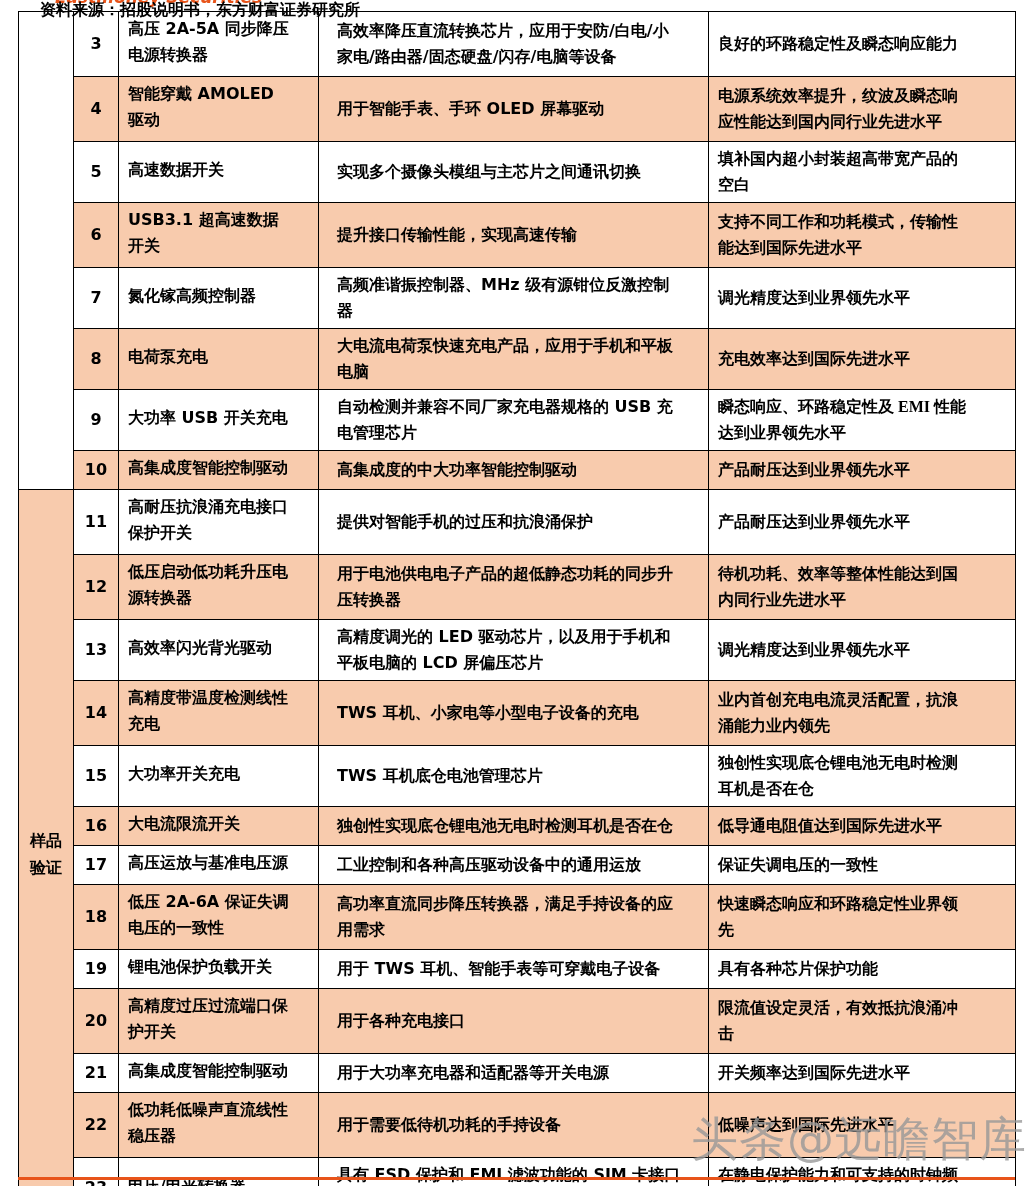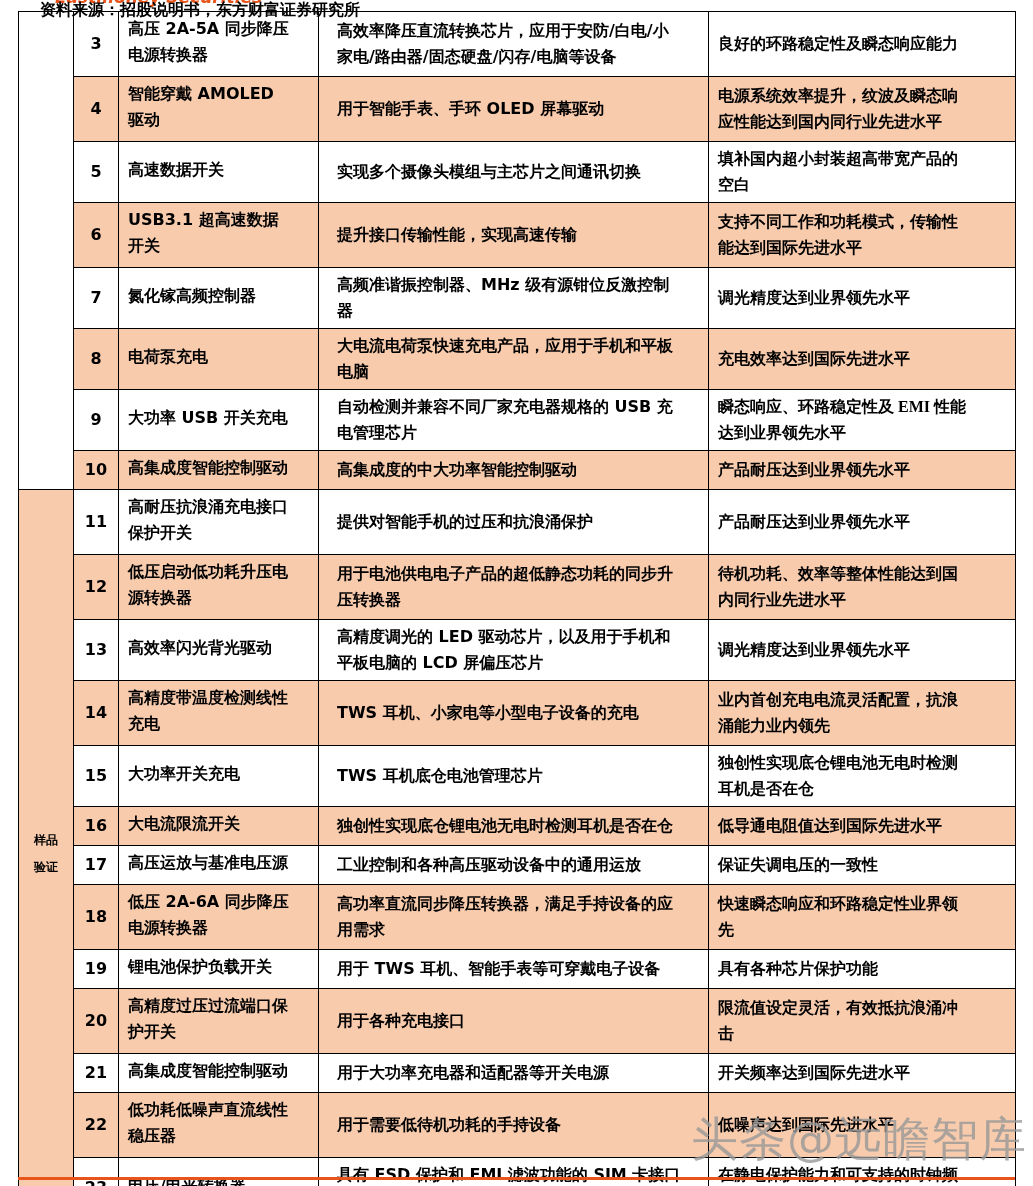--- a/index.html
+++ b/index.html
@@ -48,21 +48,21 @@
   td.name { padding:4px 25px 8px 9px; }
   td.desc { padding:4px 25px 4px 18px; }
   td.adv  { padding:4px 45px 4px 9px;font-family:Liberation Serif, serif; }
 
   tr.hl td { background:var(--hl,#F8CBAD); }
 
   td.cat { background:#fff; text-align:center; }
   td.cat.cat-filled { background:var(--hl,#F8CBAD); }
   .cat-label {
     width:2em; margin:0 auto;
-    font-weight:700; line-height:27px; font-size:12px;
+    font-weight:700; line-height:27px; font-size:16px;
   }
 
   
   .source {
     position:absolute; left:40px; top:1146;
     font-size:16px; font-weight:bold;
   }
   .bottom-rule {
     position:absolute; left:18px; right:18px; top:1177px; height:3px;
     background:var(--brand,#E8541A);
@@ -189,21 +189,21 @@
     <td class="adv">低导通电阻值达到国际先进水平</td>
   </tr>
         <tr>
     <td class="no">17</td>
     <td class="name">高压运放与基准电压源</td>
     <td class="desc">工业控制和各种高压驱动设备中的通用运放</td>
     <td class="adv">保证失调电压的一致性</td>
   </tr>
         <tr class="hl">
     <td class="no">18</td>
-    <td class="name">低压 2A-6A 同步降压电源转换器</td>
+    <td class="name">低压 2A-6A 保证失调电压的一致性</td>
     <td class="desc">高功率直流同步降压转换器，满足手持设备的应用需求</td>
     <td class="adv">快速瞬态响应和环路稳定性业界领先</td>
   </tr>
         <tr>
     <td class="no">19</td>
     <td class="name">锂电池保护负载开关</td>
     <td class="desc">用于 TWS 耳机、智能手表等可穿戴电子设备</td>
     <td class="adv">具有各种芯片保护功能</td>
   </tr>
         <tr class="hl">

